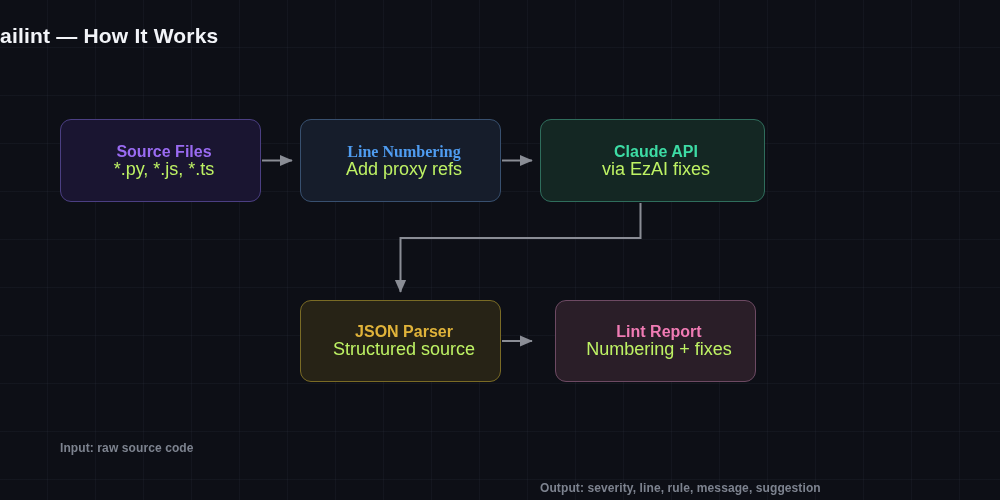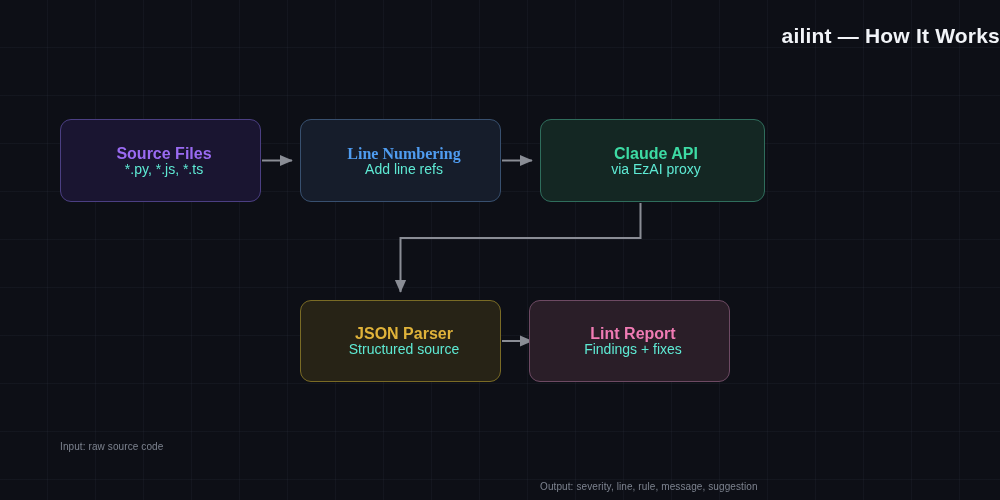--- a/index.html
+++ b/index.html
@@ -20,21 +20,21 @@
     overflow: hidden;
     font-family: "Liberation Sans", sans-serif;
     -webkit-font-smoothing: antialiased;
   }
 
   #title {
     position: absolute;
     left: 0;
     top: 24px;
     width: 1000px;
-    text-align: right;
+    text-align: left;
     color: #f2f4f8;
     font-size: 21px;
     font-weight: bold;
     letter-spacing: 0.2px;
   }
 
   .node {
     position: absolute;
     box-sizing: border-box;
     border-radius: 11px;
@@ -44,61 +44,61 @@
     align-items: center;
     justify-content: center;
     padding-left: 7px;
   }
   .node .n-title {
     font-size: 16px;
     font-weight: bold;
     line-height: 1;
   }
   .node .n-sub {
-    font-size: 14px;
-    color: #5eead4;
+    font-size: 18px;
+    color: #bef264;
     line-height: 1;
   }
 
   
   #node-source   { left: 60px;  top: 119px; width: 201px; height: 83px;
                    background: #1a1531; border-color: #4b3f82; }
   #node-source   .n-title { color: #9a6bf2; }
 
   #node-line     { left: 300px; top: 119px; width: 201px; height: 83px;
                    background: #161d2b; border-color: #38506f; }
   #node-line     .n-title { color: #4f9cf0; font-family: Liberation Serif, serif; }
 
   #node-claude   { left: 540px; top: 119px; width: 225px; height: 83px;
                    background: #142723; border-color: #2f6d5c; }
   #node-claude   .n-title { color: #3ddba4; }
 
   #node-json     { left: 300px; top: 300px; width: 201px; height: 82px;
                    background: #272316; border-color: #7a6b25; }
   #node-json     .n-title { color: #e0b33a; }
 
-  #node-report   { left: 529px; top: 300px; width: 201px; height: 82px;
+  #node-report   { left: 555px; top: 300px; width: 201px; height: 82px;
                    background: #2a1e28; border-color: #6d4a63; }
   #node-report   .n-title { color: #f07bb4; }
 
   
   .conn {
     position: absolute;
     left: 0;
     top: 0;
     width: 1000px;
     height: 500px;
     pointer-events: none;
   }
 
   .footnote {
     position: absolute;
     color: #7d838f;
-    font-size: 10px;
-    font-weight: normal;
+    font-size: 12px;
+    font-weight: bold;
     letter-spacing: 0.1px;
   }
   #foot-input  { left: 60px;  top: 441px; }
   #foot-output { left: 540px; top: 441px; margin-top: 40px; }
 </style>
 </head>
 <body>
 
 <div id="canvas">
 
@@ -120,34 +120,34 @@
     <path d="M502,341 L532,341" fill="none" stroke="#8a8d95" stroke-width="2" marker-end="url(#arrowhead)"></path>
   </svg>
 
   <div class="node" id="node-source">
     <div class="n-title">Source Files</div>
     <div class="n-sub">*.py, *.js, *.ts</div>
   </div>
 
   <div class="node" id="node-line">
     <div class="n-title">Line Numbering</div>
-    <div class="n-sub">Add line refs</div>
+    <div class="n-sub">Add proxy refs</div>
   </div>
 
   <div class="node" id="node-claude">
     <div class="n-title">Claude API</div>
-    <div class="n-sub">via EzAI proxy</div>
+    <div class="n-sub">via EzAI fixes</div>
   </div>
 
   <div class="node" id="node-json">
     <div class="n-title">JSON Parser</div>
     <div class="n-sub">Structured source</div>
   </div>
 
   <div class="node" id="node-report">
     <div class="n-title">Lint Report</div>
-    <div class="n-sub">Findings + fixes</div>
+    <div class="n-sub">Numbering + fixes</div>
   </div>
 
   <div class="footnote" id="foot-input">Input: raw source code</div>
   <div class="footnote" id="foot-output">Output: severity, line, rule, message, suggestion</div>
 
 </div>
 
 </body></html>

